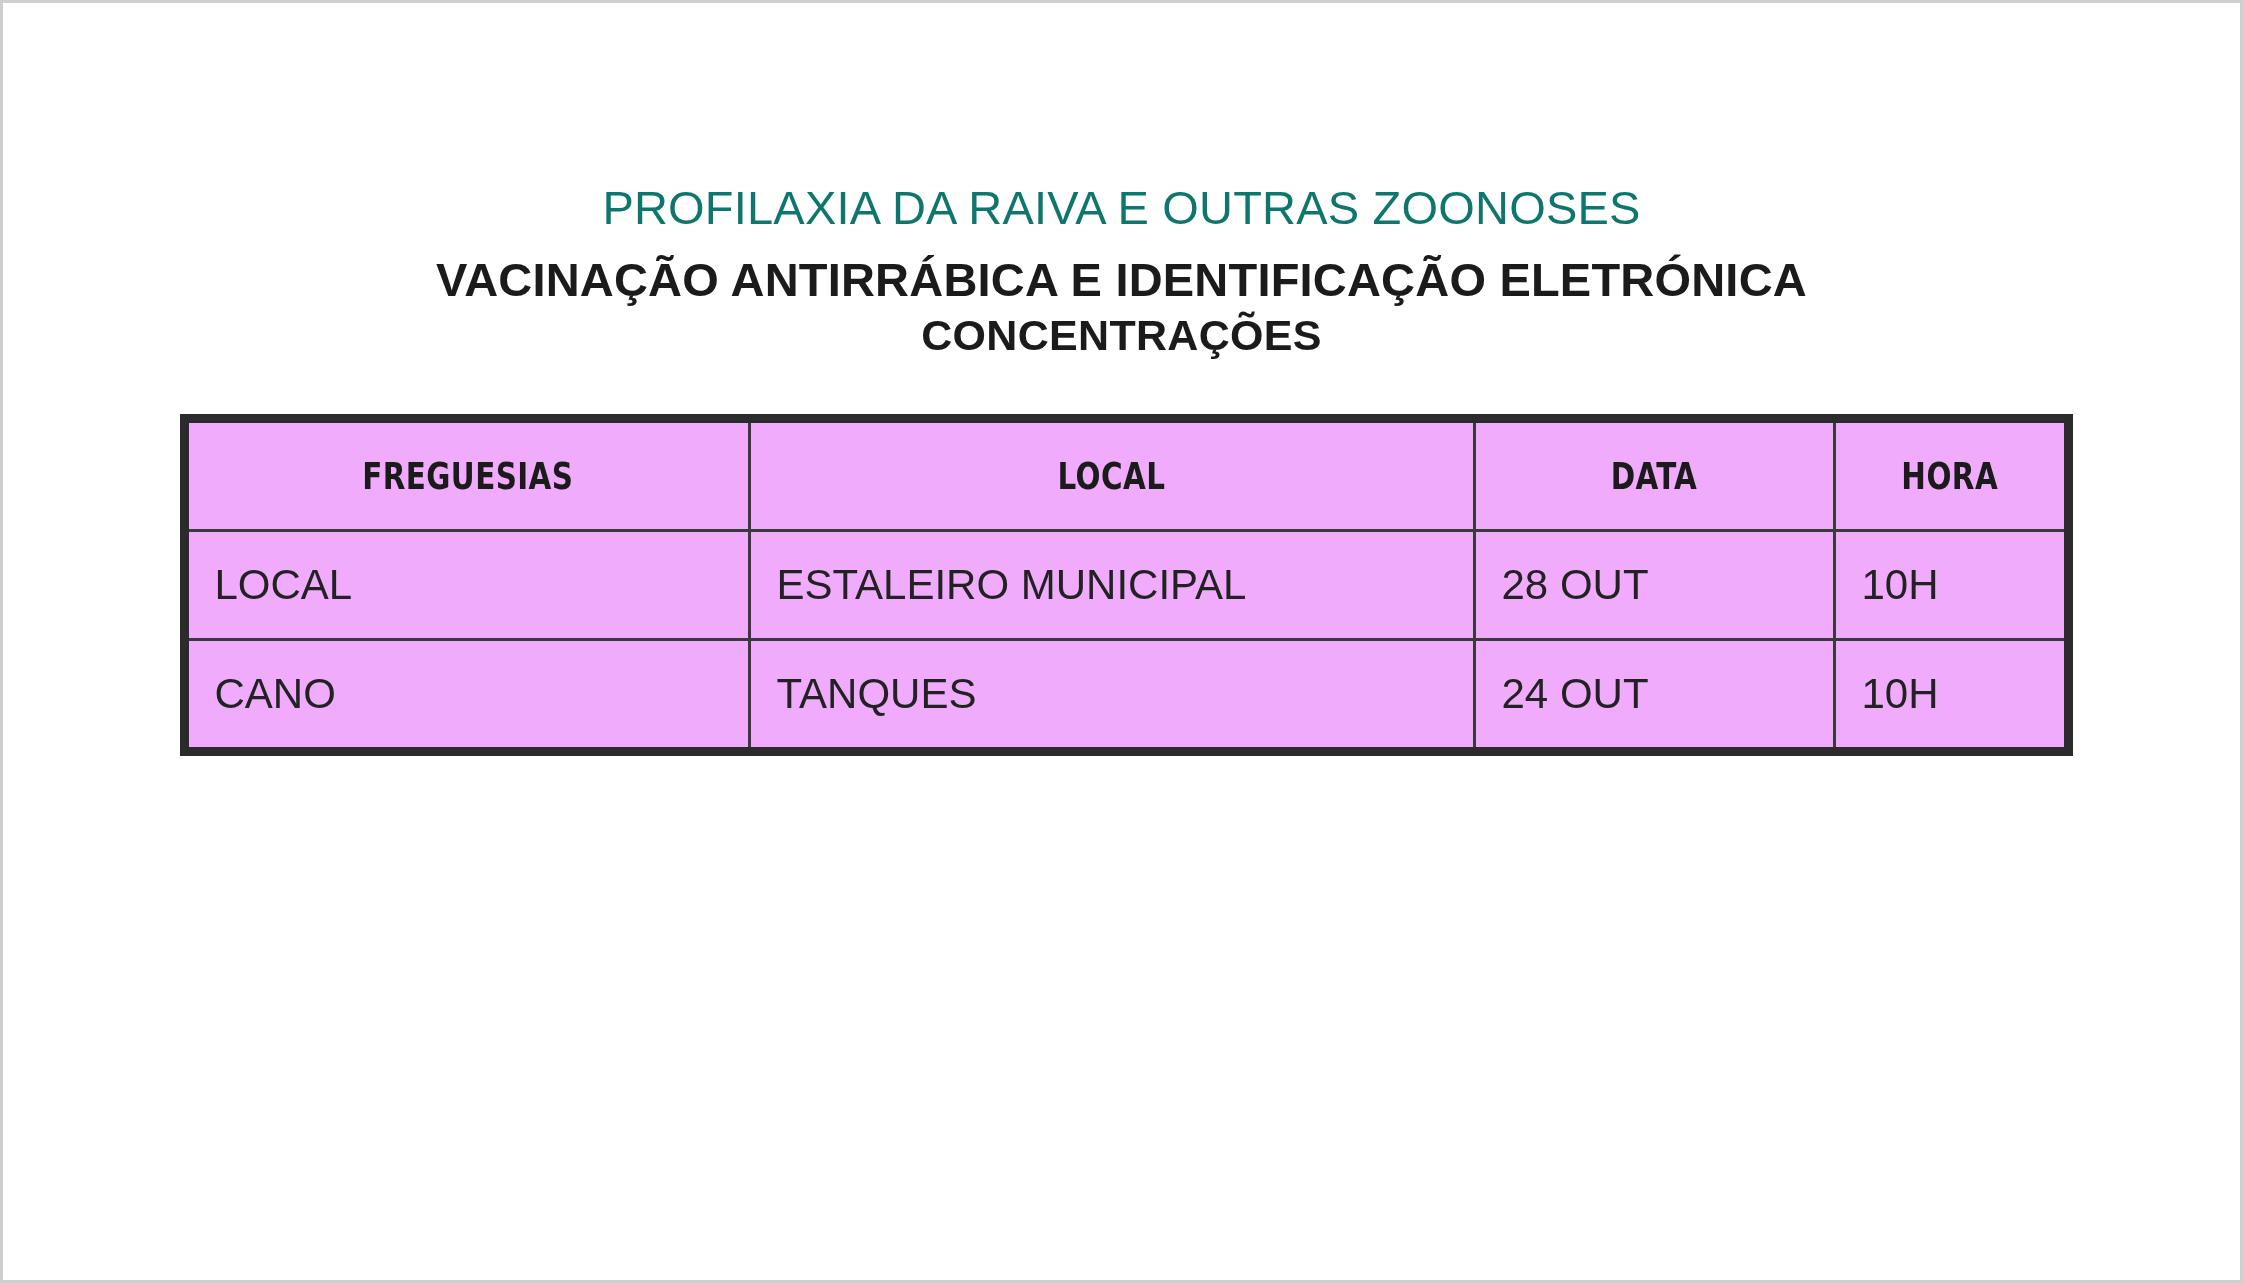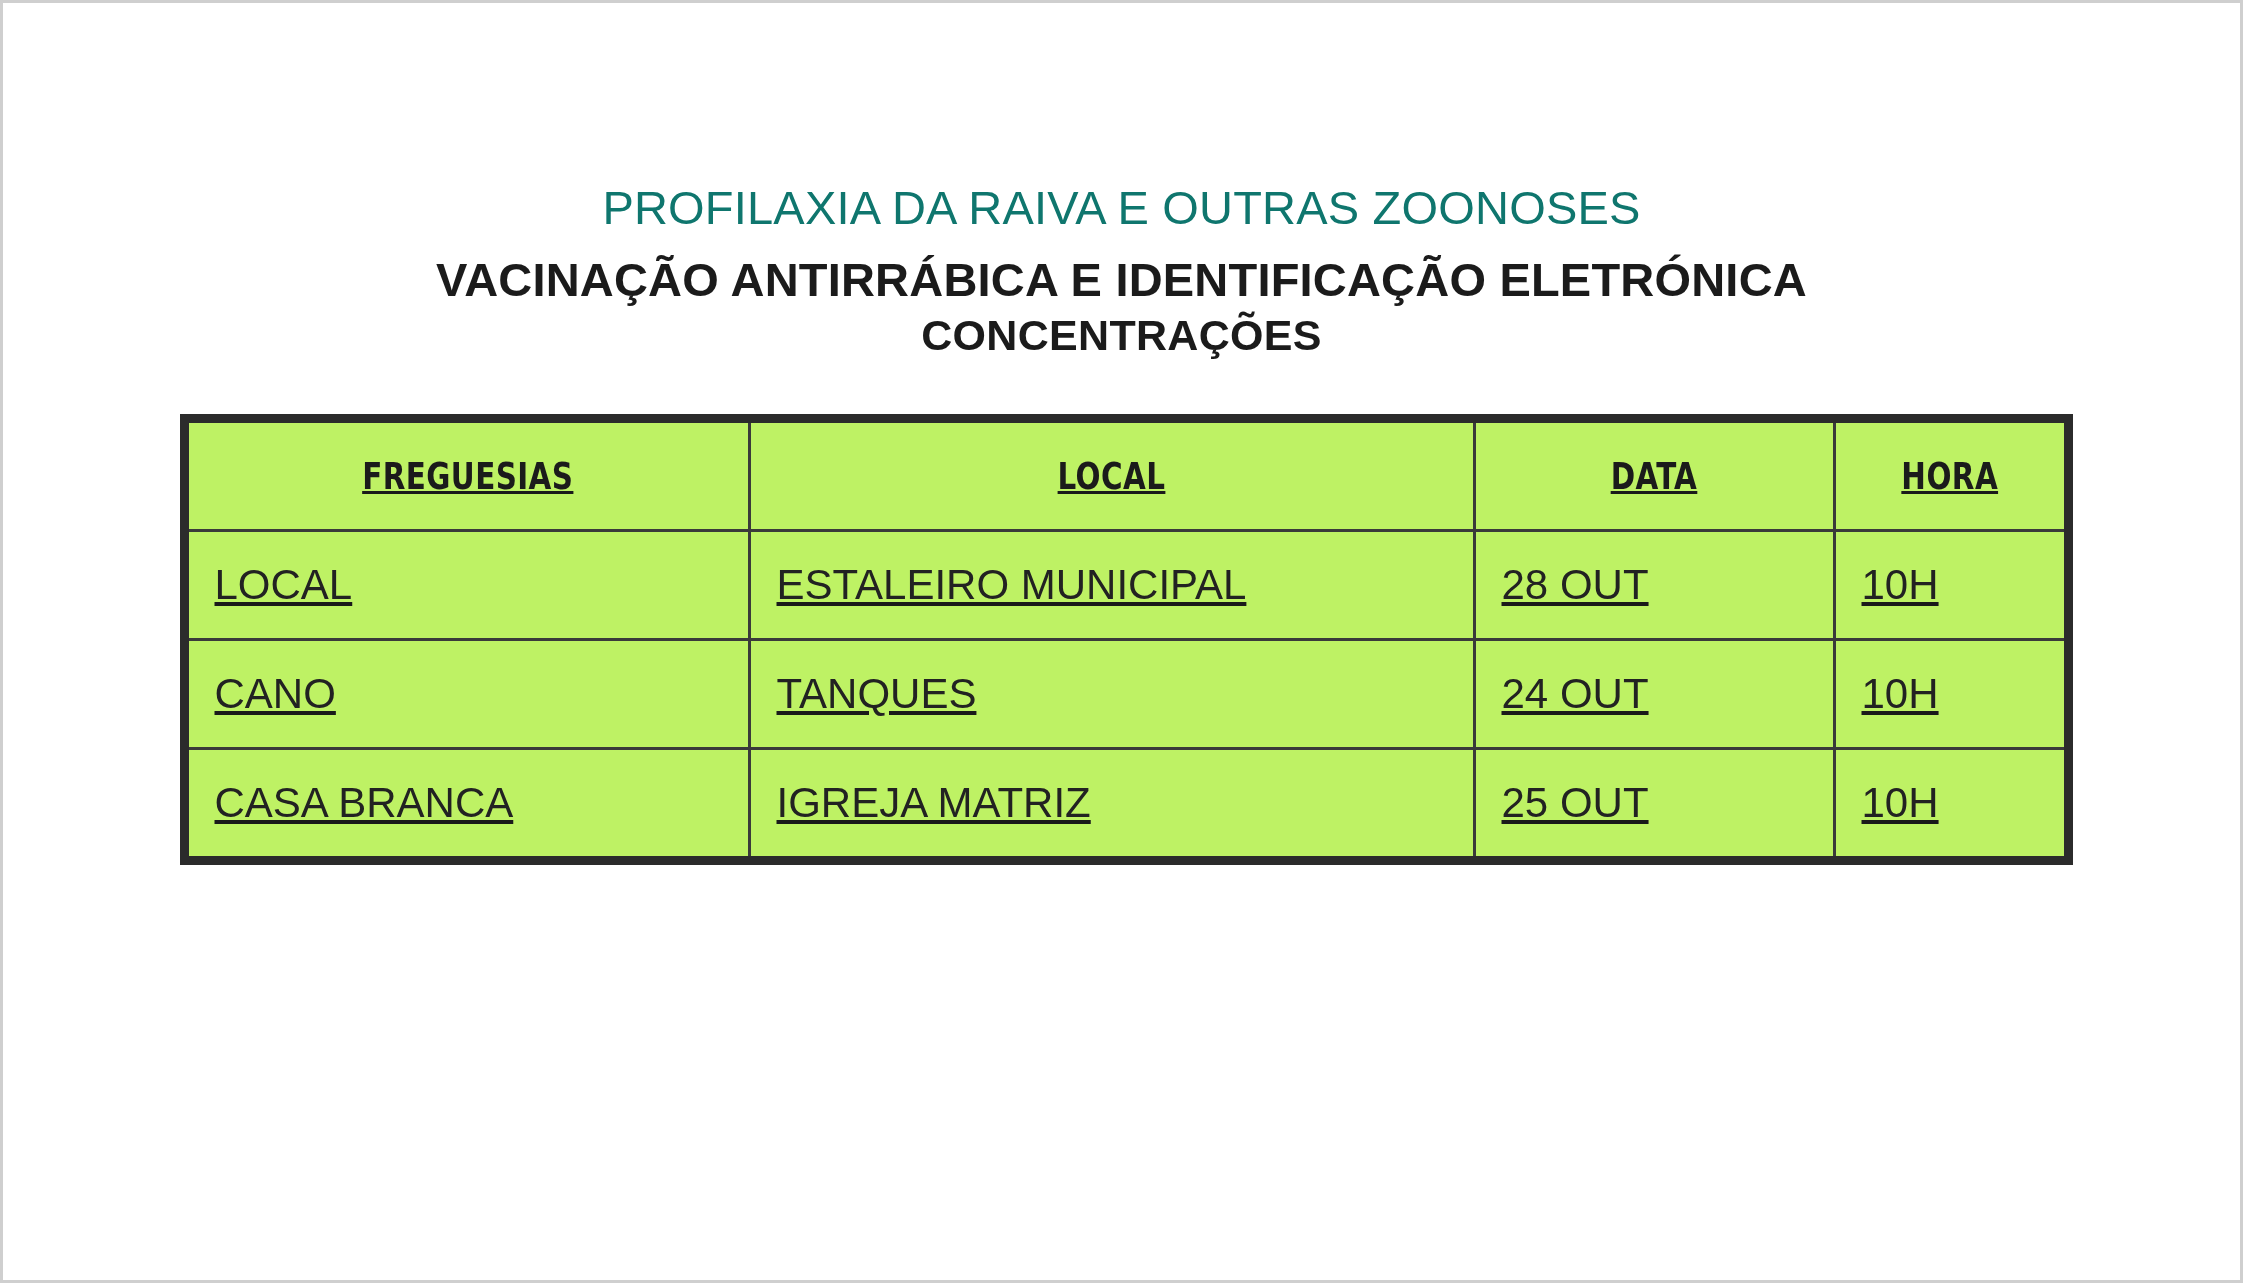--- a/index.html
+++ b/index.html
@@ -48,23 +48,22 @@
     letter-spacing: 0.3px;
   }
   .table-wrap {
     margin: 54px auto 0 auto;
     width: 1884px;
   }
   table.schedule {
     width: 100%;
     border-collapse: collapse;
     border: 9px solid #2b2b2b;
-    background: #bef264;
+    background: #f0abfc;
     table-layout: fixed;
-    text-decoration: underline;
   }
   table.schedule th,
   table.schedule td {
     border: 3px solid #3a3a3a;
     height: 104px;
     vertical-align: middle;
   }
   table.schedule th {
     text-align: center;
     font-size: 38px;
@@ -120,23 +119,17 @@
           <td>ESTALEIRO MUNICIPAL</td>
           <td>28 OUT</td>
           <td>10H</td>
         </tr>
         <tr>
           <td>CANO</td>
           <td>TANQUES</td>
           <td>24 OUT</td>
           <td>10H</td>
         </tr>
-        <tr>
-          <td>CASA BRANCA</td>
-          <td>IGREJA MATRIZ</td>
-          <td>25 OUT</td>
-          <td>10H</td>
-        </tr>
       </tbody>
     </table>
   </div>
 
 </div>
 
 </body></html>

